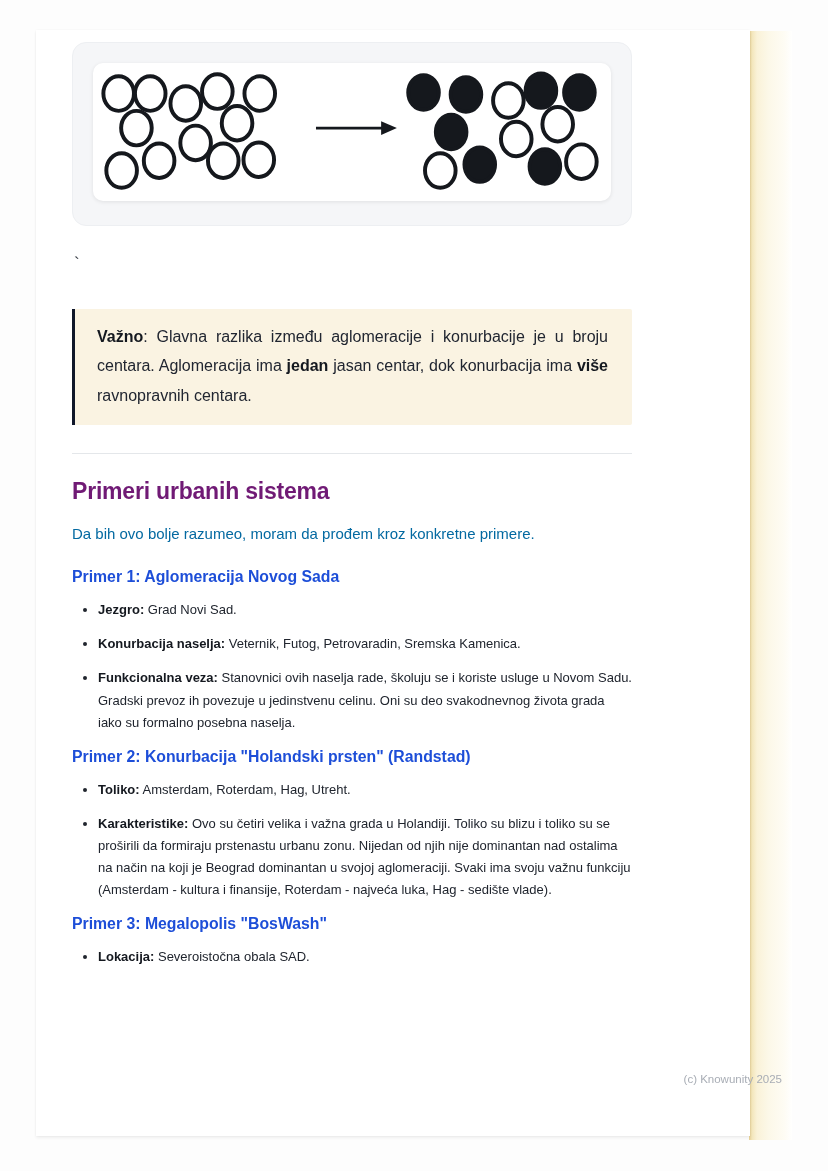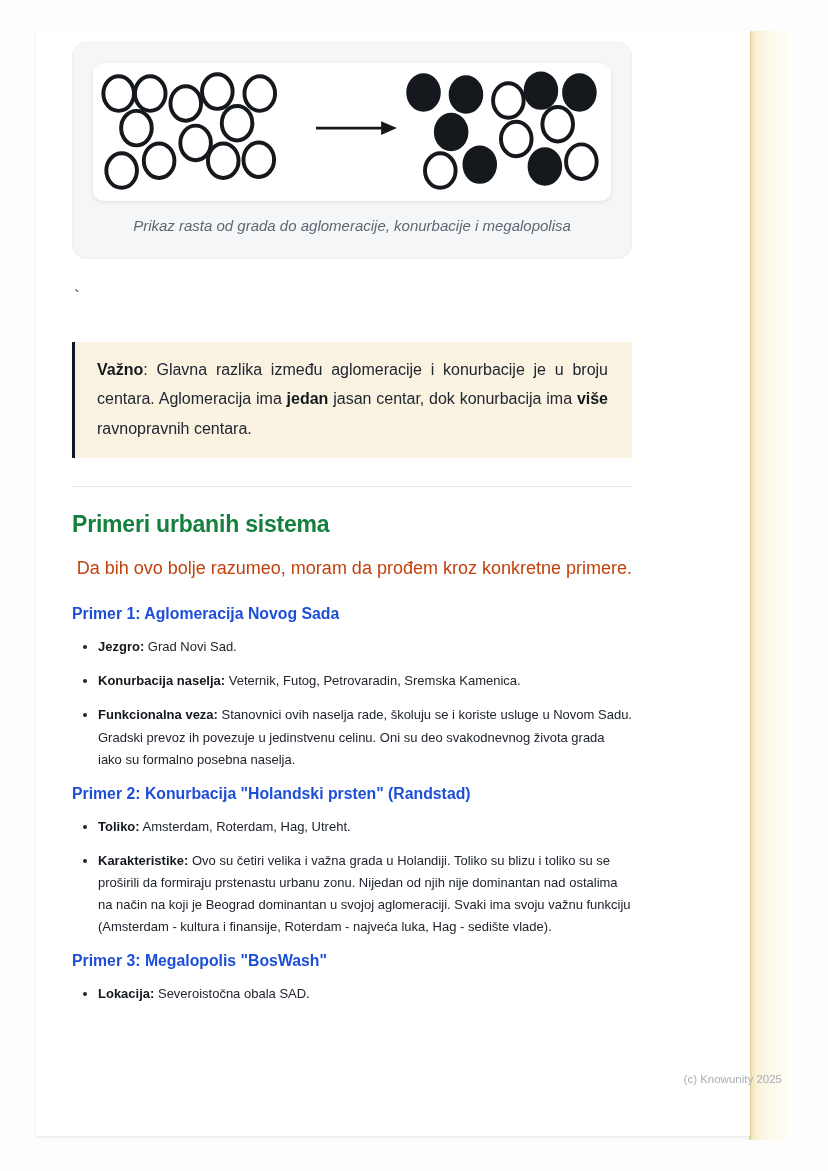--- a/index.html
+++ b/index.html
@@ -68,24 +68,24 @@
   }
   .callout strong { color: #14181f; }
 
   hr.divider { border: none; border-top: 1px solid #e4e7ea; margin: 28px 0 24px 0; width: 560px; }
 
   h2.section-heading {
     margin: 0 0 20px 0;
     font-size: 23px;
     font-weight: bold;
     letter-spacing: -0.2px;
-    color: #15803d;
+    color: #701a75;
   }
 
-  .intro { margin: 0 0 26px 0; font-size: 18px; color: #c2410c; width: 560px; text-align: right; }
+  .intro { margin: 0 0 26px 0; font-size: 15px; color: #0369a1; width: 560px; }
 
   .example-title {
     margin: 0 0 13px 0;
     font-size: 15.8px;
     font-weight: bold;
     color: #1d4ed8;
     width: 560px;
   }
   ul.example-list { margin: 0 0 14px 0; padding-left: 26px; width: 534px; }
   ul.example-list li {
@@ -145,21 +145,20 @@
               <ellipse cx="363" cy="70" rx="15.5" ry="17.5" fill="#15181d" stroke="#15181d" stroke-width="4"></ellipse>
               <ellipse cx="429" cy="77" rx="15.5" ry="17.5" fill="#ffffff" stroke="#15181d" stroke-width="4"></ellipse>
               <ellipse cx="471" cy="62" rx="15.5" ry="17.5" fill="#ffffff" stroke="#15181d" stroke-width="4"></ellipse>
               <ellipse cx="352" cy="109" rx="15.5" ry="17.5" fill="#ffffff" stroke="#15181d" stroke-width="4"></ellipse>
               <ellipse cx="392" cy="103" rx="15.5" ry="17.5" fill="#15181d" stroke="#15181d" stroke-width="4"></ellipse>
               <ellipse cx="458" cy="105" rx="15.5" ry="17.5" fill="#15181d" stroke="#15181d" stroke-width="4"></ellipse>
               <ellipse cx="495" cy="100" rx="15.5" ry="17.5" fill="#ffffff" stroke="#15181d" stroke-width="4"></ellipse>
             </g>
         </svg>
       </div>
-      <figcaption class="figure-caption">Prikaz rasta od grada do aglomeracije, konurbacije i megalopolisa</figcaption>
     </figure>
 
     <p class="stray">`</p>
 
     <div class="callout">
       <p><strong>Važno</strong><span>: Glavna razlika između aglomeracije i konurbacije je u broju centara. Aglomeracija ima </span><strong>jedan</strong><span> jasan centar, dok konurbacija ima </span><strong>više</strong><span> ravnopravnih centara.</span></p>
     </div>
 
     <hr class="divider">
 

